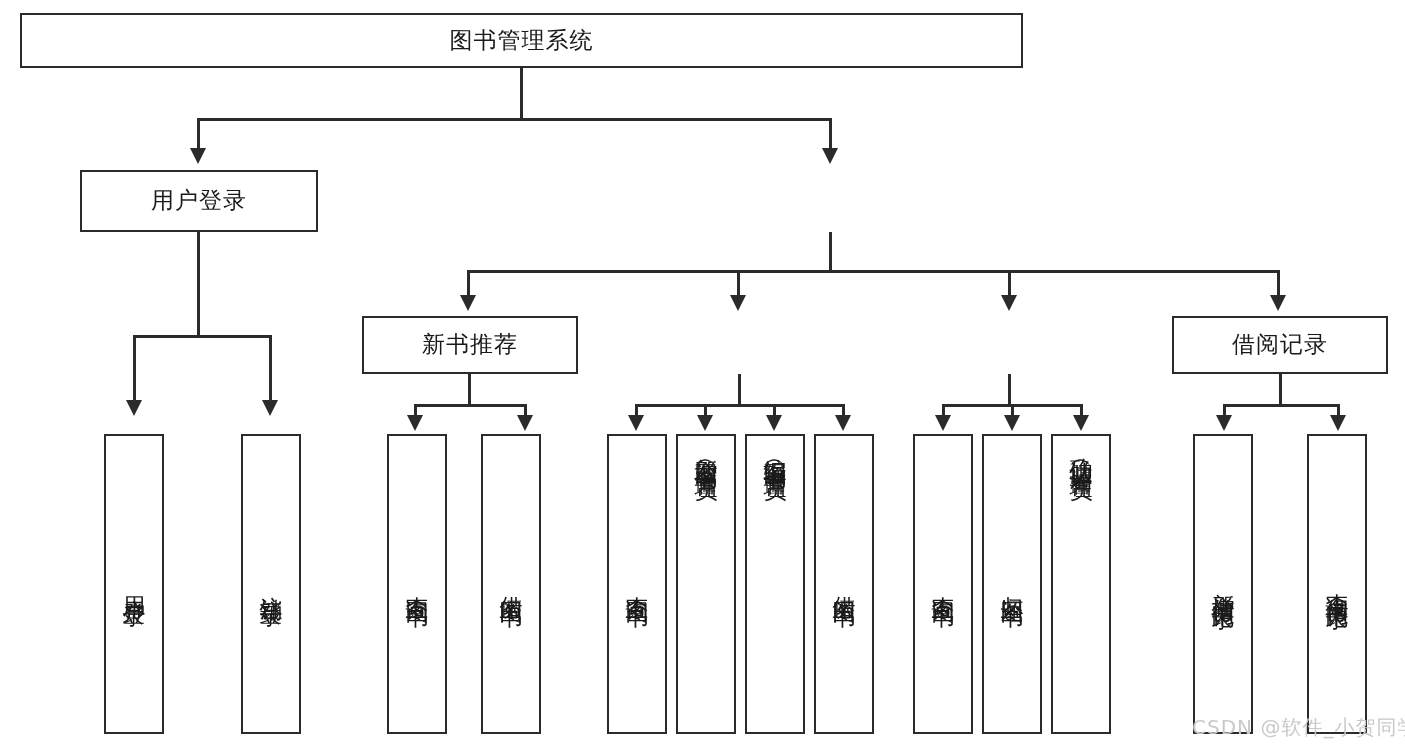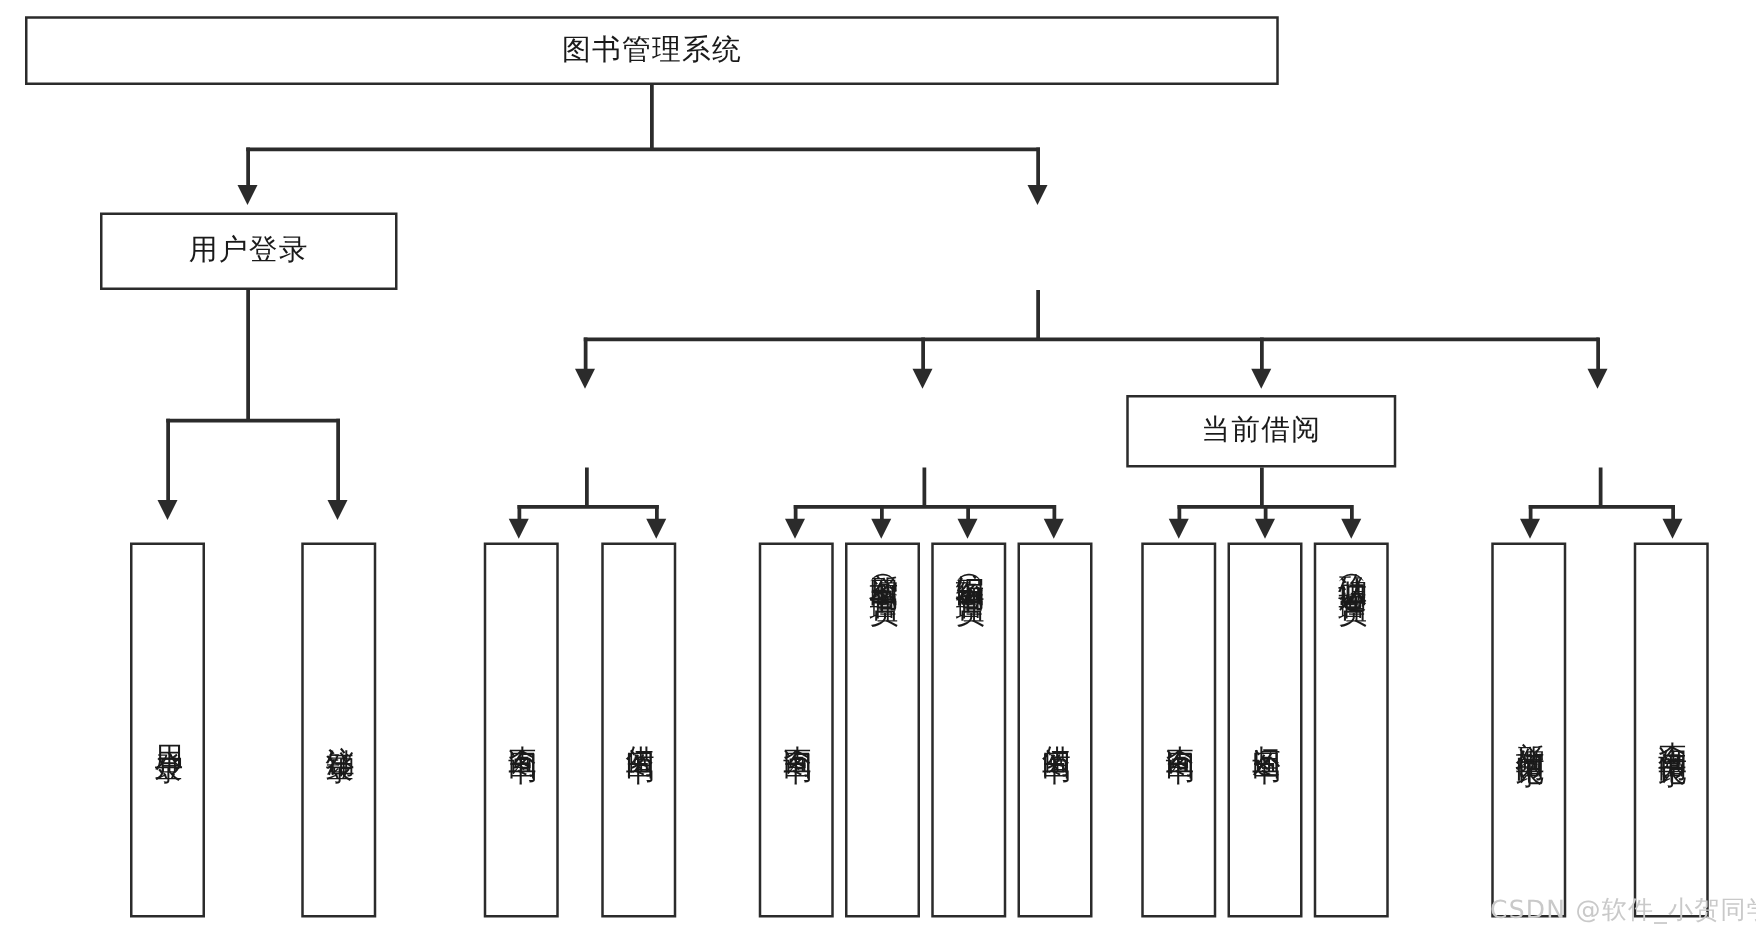--- a/index.html
+++ b/index.html
@@ -106,22 +106,25 @@
 
   <div class="edge v" style="left:737px; top:270px; width:3px; height:28px;"></div>
   <div class="arrow" style="left:730px; top:295px;"></div>
 
   <div class="edge v" style="left:1008px; top:270px; width:3px; height:28px;"></div>
   <div class="arrow" style="left:1001px; top:295px;"></div>
 
   <div class="edge v" style="left:1277px; top:270px; width:3px; height:28px;"></div>
   <div class="arrow" style="left:1270px; top:295px;"></div>
 
-  <div class="node horiz" style="left:901px; top:316px; width:216px; height:58px;">
-    <span>当前借阅</span>
+  <div class="node horiz" style="left:362px; top:316px; width:216px; height:58px;">
+    <span>新书推荐</span>
+  </div>
+  <div class="node horiz" style="left:1172px; top:316px; width:216px; height:58px;">
+    <span>借阅记录</span>
   </div>
 
   <div class="edge v" style="left:468px; top:374px; width:3px; height:32px;"></div>
   <div class="edge h" style="left:414px; top:404px; width:113px; height:3px;"></div>
   <div class="edge v" style="left:414px; top:404px; width:3px; height:14px;"></div>
   <div class="arrow" style="left:407px; top:415px;"></div>
   <div class="edge v" style="left:524px; top:404px; width:3px; height:14px;"></div>
   <div class="arrow" style="left:517px; top:415px;"></div>
 
   <div class="edge v" style="left:738px; top:374px; width:3px; height:32px;"></div>

